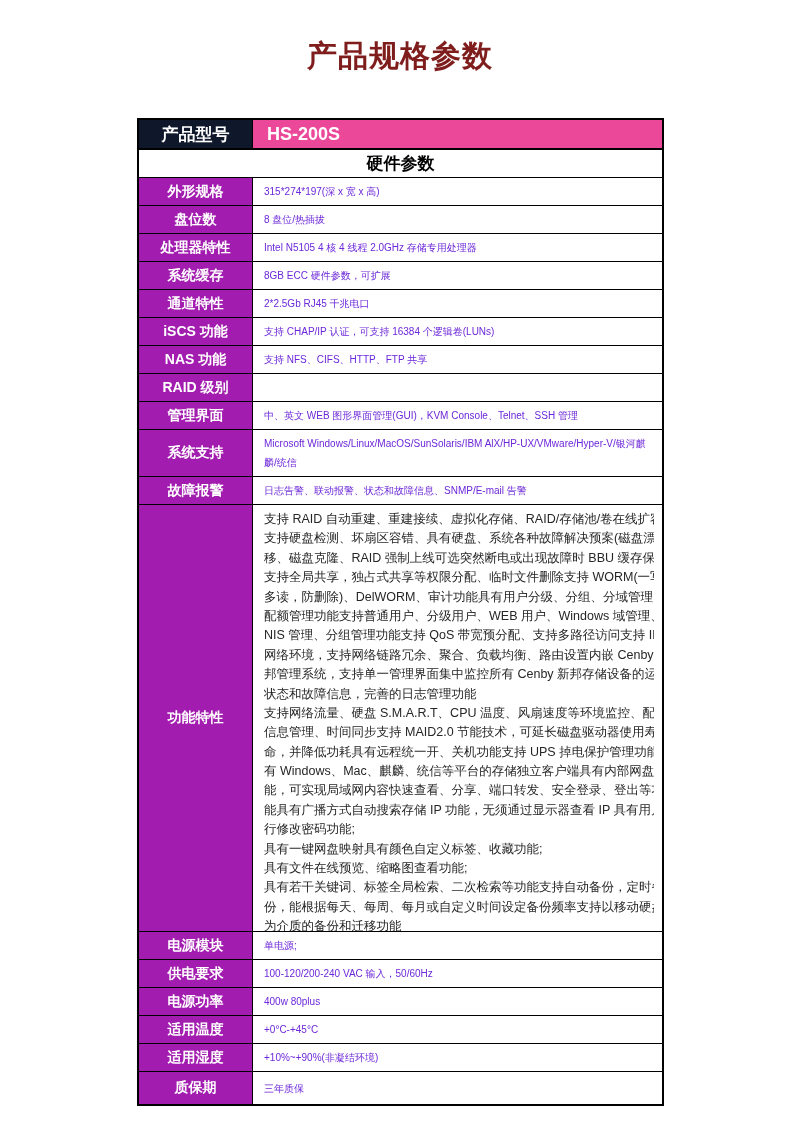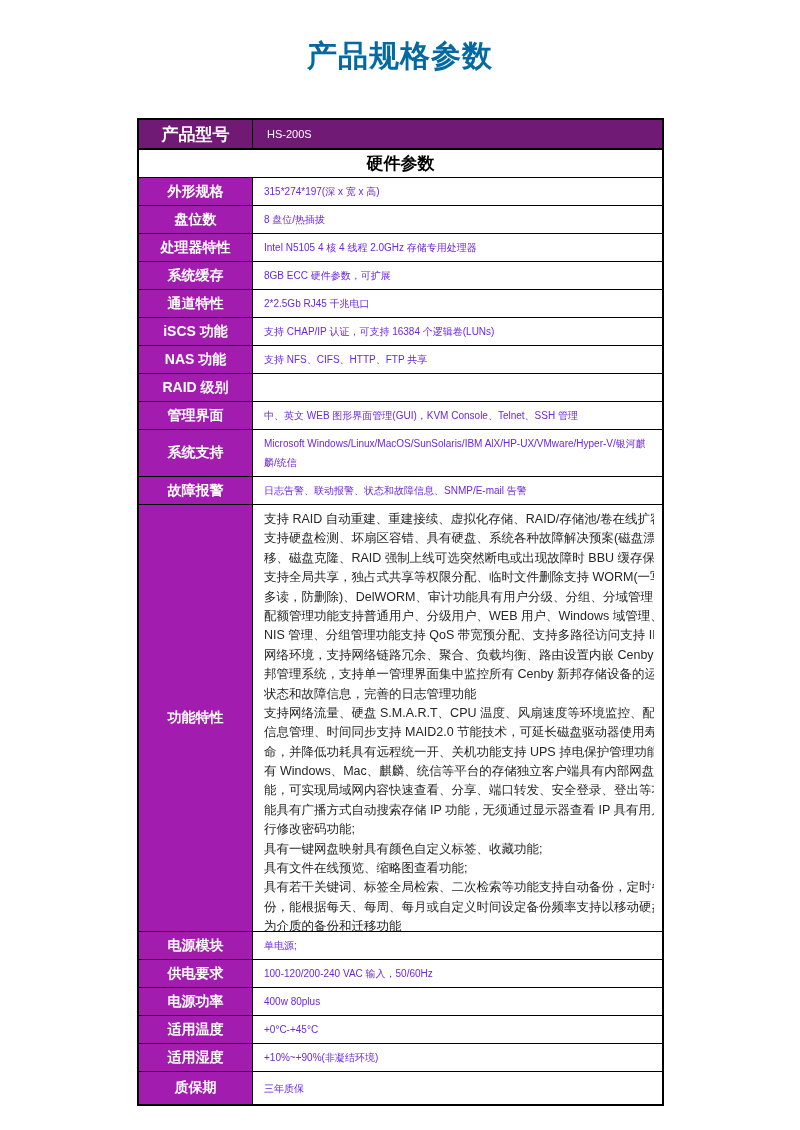--- a/index.html
+++ b/index.html
@@ -16,21 +16,21 @@
     overflow: hidden;
   }
   .page-title {
     position: absolute;
     top: 36px;
     left: 0;
     width: 100%;
     text-align: center;
     font-size: 30px;
     font-weight: bold;
-    color: #0369a1;
+    color: #7f1d1d;
     letter-spacing: 1px;
   }
   .spec-table {
     position: absolute;
     left: 137px;
     top: 118px;
     width: 527px;
     border: 2px solid #000000;
     box-sizing: border-box;
     background: #ffffff;
@@ -58,39 +58,39 @@
     color: #ffffff;
     font-size: 14px;
     font-weight: bold;
     display: flex;
     align-items: center;
     justify-content: center;
     text-align: center;
     overflow: hidden;
   }
   .r-header .cell-label {
-    background: #701a75;
+    background: #0f172a;
     font-size: 17px;
   }
   .cell-value {
     flex: 1 1 auto;
     box-sizing: border-box;
     display: flex;
     align-items: center;
     padding: 2px 10px 2px 11px;
     font-size: 10px;
     color: #6d28d9;
     line-height: 19px;
     overflow: hidden;
   }
   .r-header .cell-value {
-    background: #701a75;
+    background: #ec4899;
     color: #ffffff;
-    font-size: 11px;
-    font-weight: normal;
+    font-size: 18px;
+    font-weight: bold;
     padding-left: 14px;
   }
   .cell-section {
     flex: 1 1 auto;
     display: flex;
     align-items: center;
     justify-content: center;
     font-size: 17px;
     font-weight: bold;
     color: #000000;

